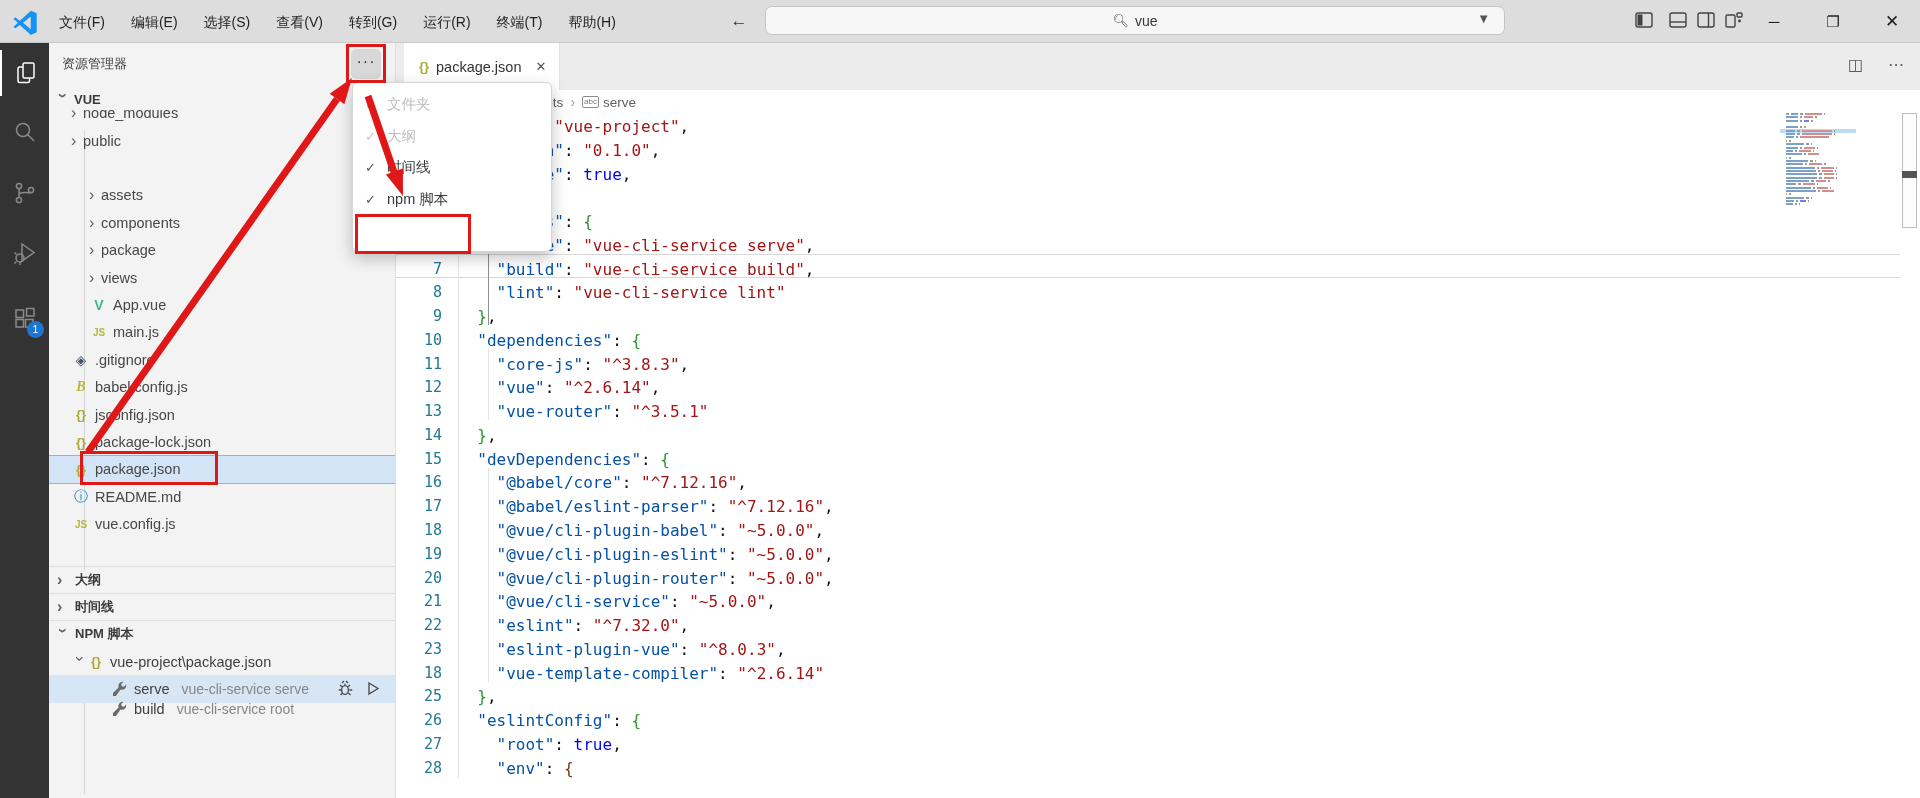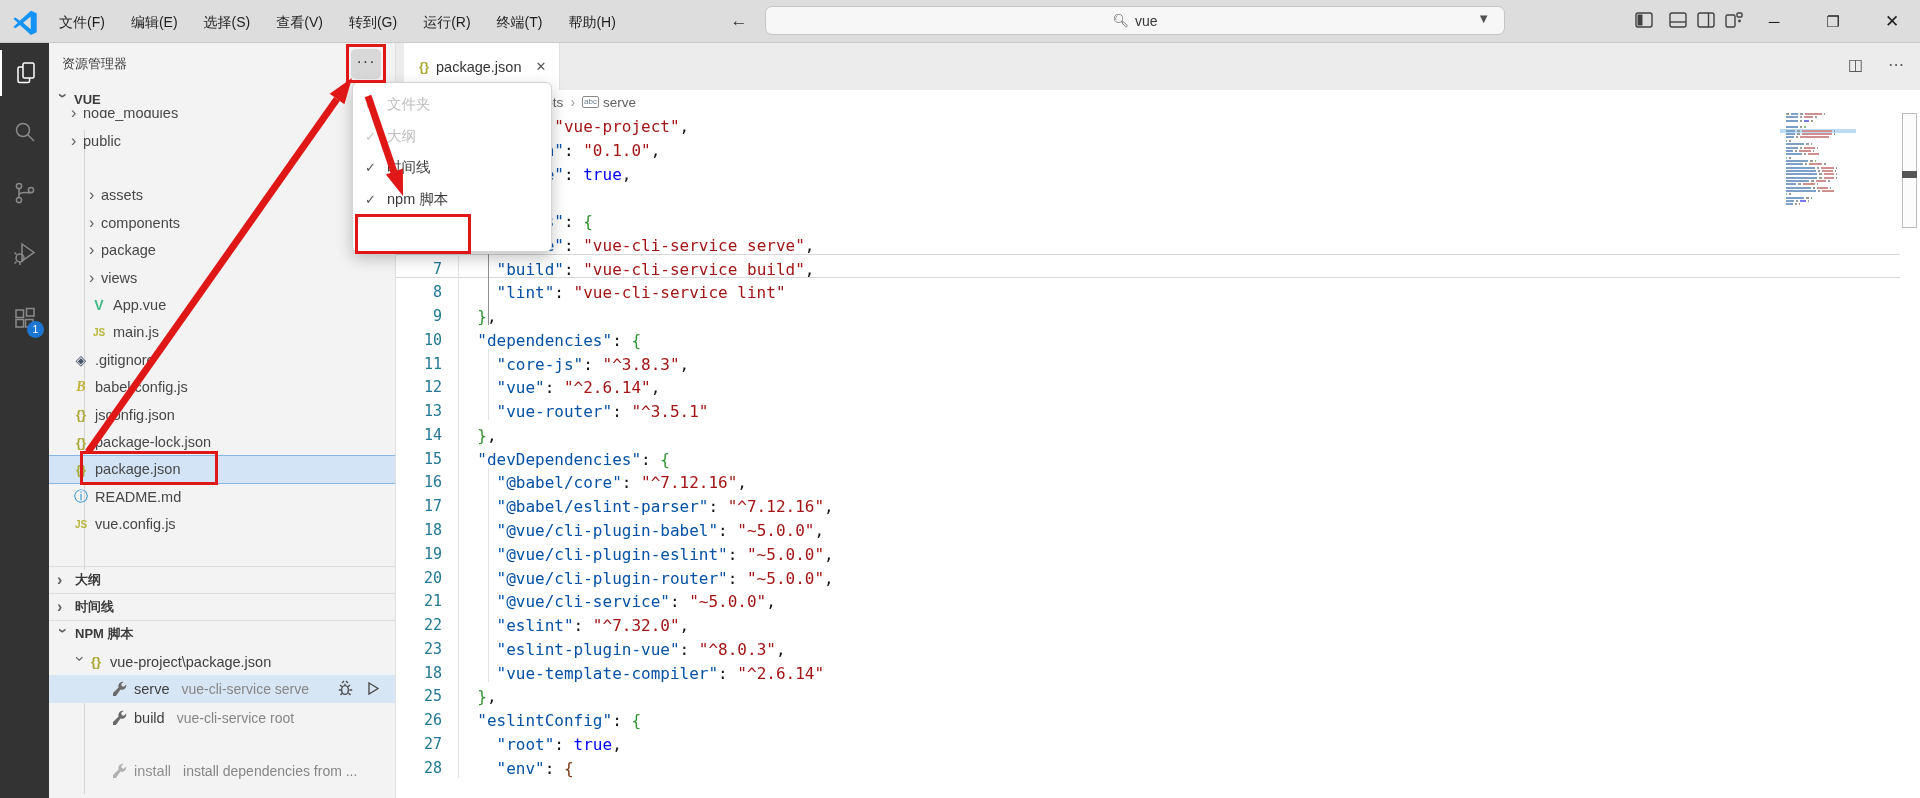--- a/index.html
+++ b/index.html
@@ -283,37 +283,28 @@
           <div class="scr-actions">
             <svg viewBox="0 0 19 19">
               <ellipse cx="9" cy="11" rx="3.4" ry="4.4"></ellipse>
               <path d="M9 6.6V4.8M6.5 8 4 6M11.5 8 14 6M5.6 11H2.8M13.4 11h2.8M6.5 14 4.5 16M12.5 14 14.5 16M6 4l2-2M12 4l-2-2"></path>
             </svg>
             <svg viewBox="0 0 19 19">
               <path d="M6 4l9 5.5L6 15z"></path>
             </svg>
           </div>
         </div>
-        <div class="npmrow" style="top: 56px; padding-left: 63px; text-align: center;">
+        <div class="npmrow" style="top: 47px; padding-left: 63px; text-align: center;">
           <span style="display: inline-flex;">
             <svg class="wr" viewBox="0 0 16 16" style="fill: rgb(106, 106, 106);">
               <path d="M14.2 3.5 11.9 5.8 9.8 5.2 9.2 3.1 11.5 0.9 A4.3 4.3 0 0 0 6.6 6.5 L1 12.1 1 15 3.9 15 8.5 8.4 A4.3 4.3 0 0 0 14.2 3.5 Z"></path>
             </svg>
           </span>
           <span style="color: rgb(63, 63, 63);">build</span>
           <span class="desc">vue-cli-service root</span>
-        </div>
-        <div class="npmrow" style="top: 109.6px; padding-left: 63px;">
-          <span style="display: inline-flex;">
-            <svg class="wr" viewBox="0 0 16 16" style="fill: rgb(176, 176, 176);">
-              <path d="M14.2 3.5 11.9 5.8 9.8 5.2 9.2 3.1 11.5 0.9 A4.3 4.3 0 0 0 6.6 6.5 L1 12.1 1 15 3.9 15 8.5 8.4 A4.3 4.3 0 0 0 14.2 3.5 Z"></path>
-            </svg>
-          </span>
-          <span style="color: rgb(143, 143, 143);">install</span>
-          <span class="desc">install dependencies from ...</span>
         </div>
       </div>
   </div>
 
   <div id="editor" class="abs">
     <div id="tabbar" class="abs">
       <div id="tab-active" class="abs">
         <span class="fic fic-json">{}</span>
         <span>package.json</span>
         <span id="tab-close">✕</span>

